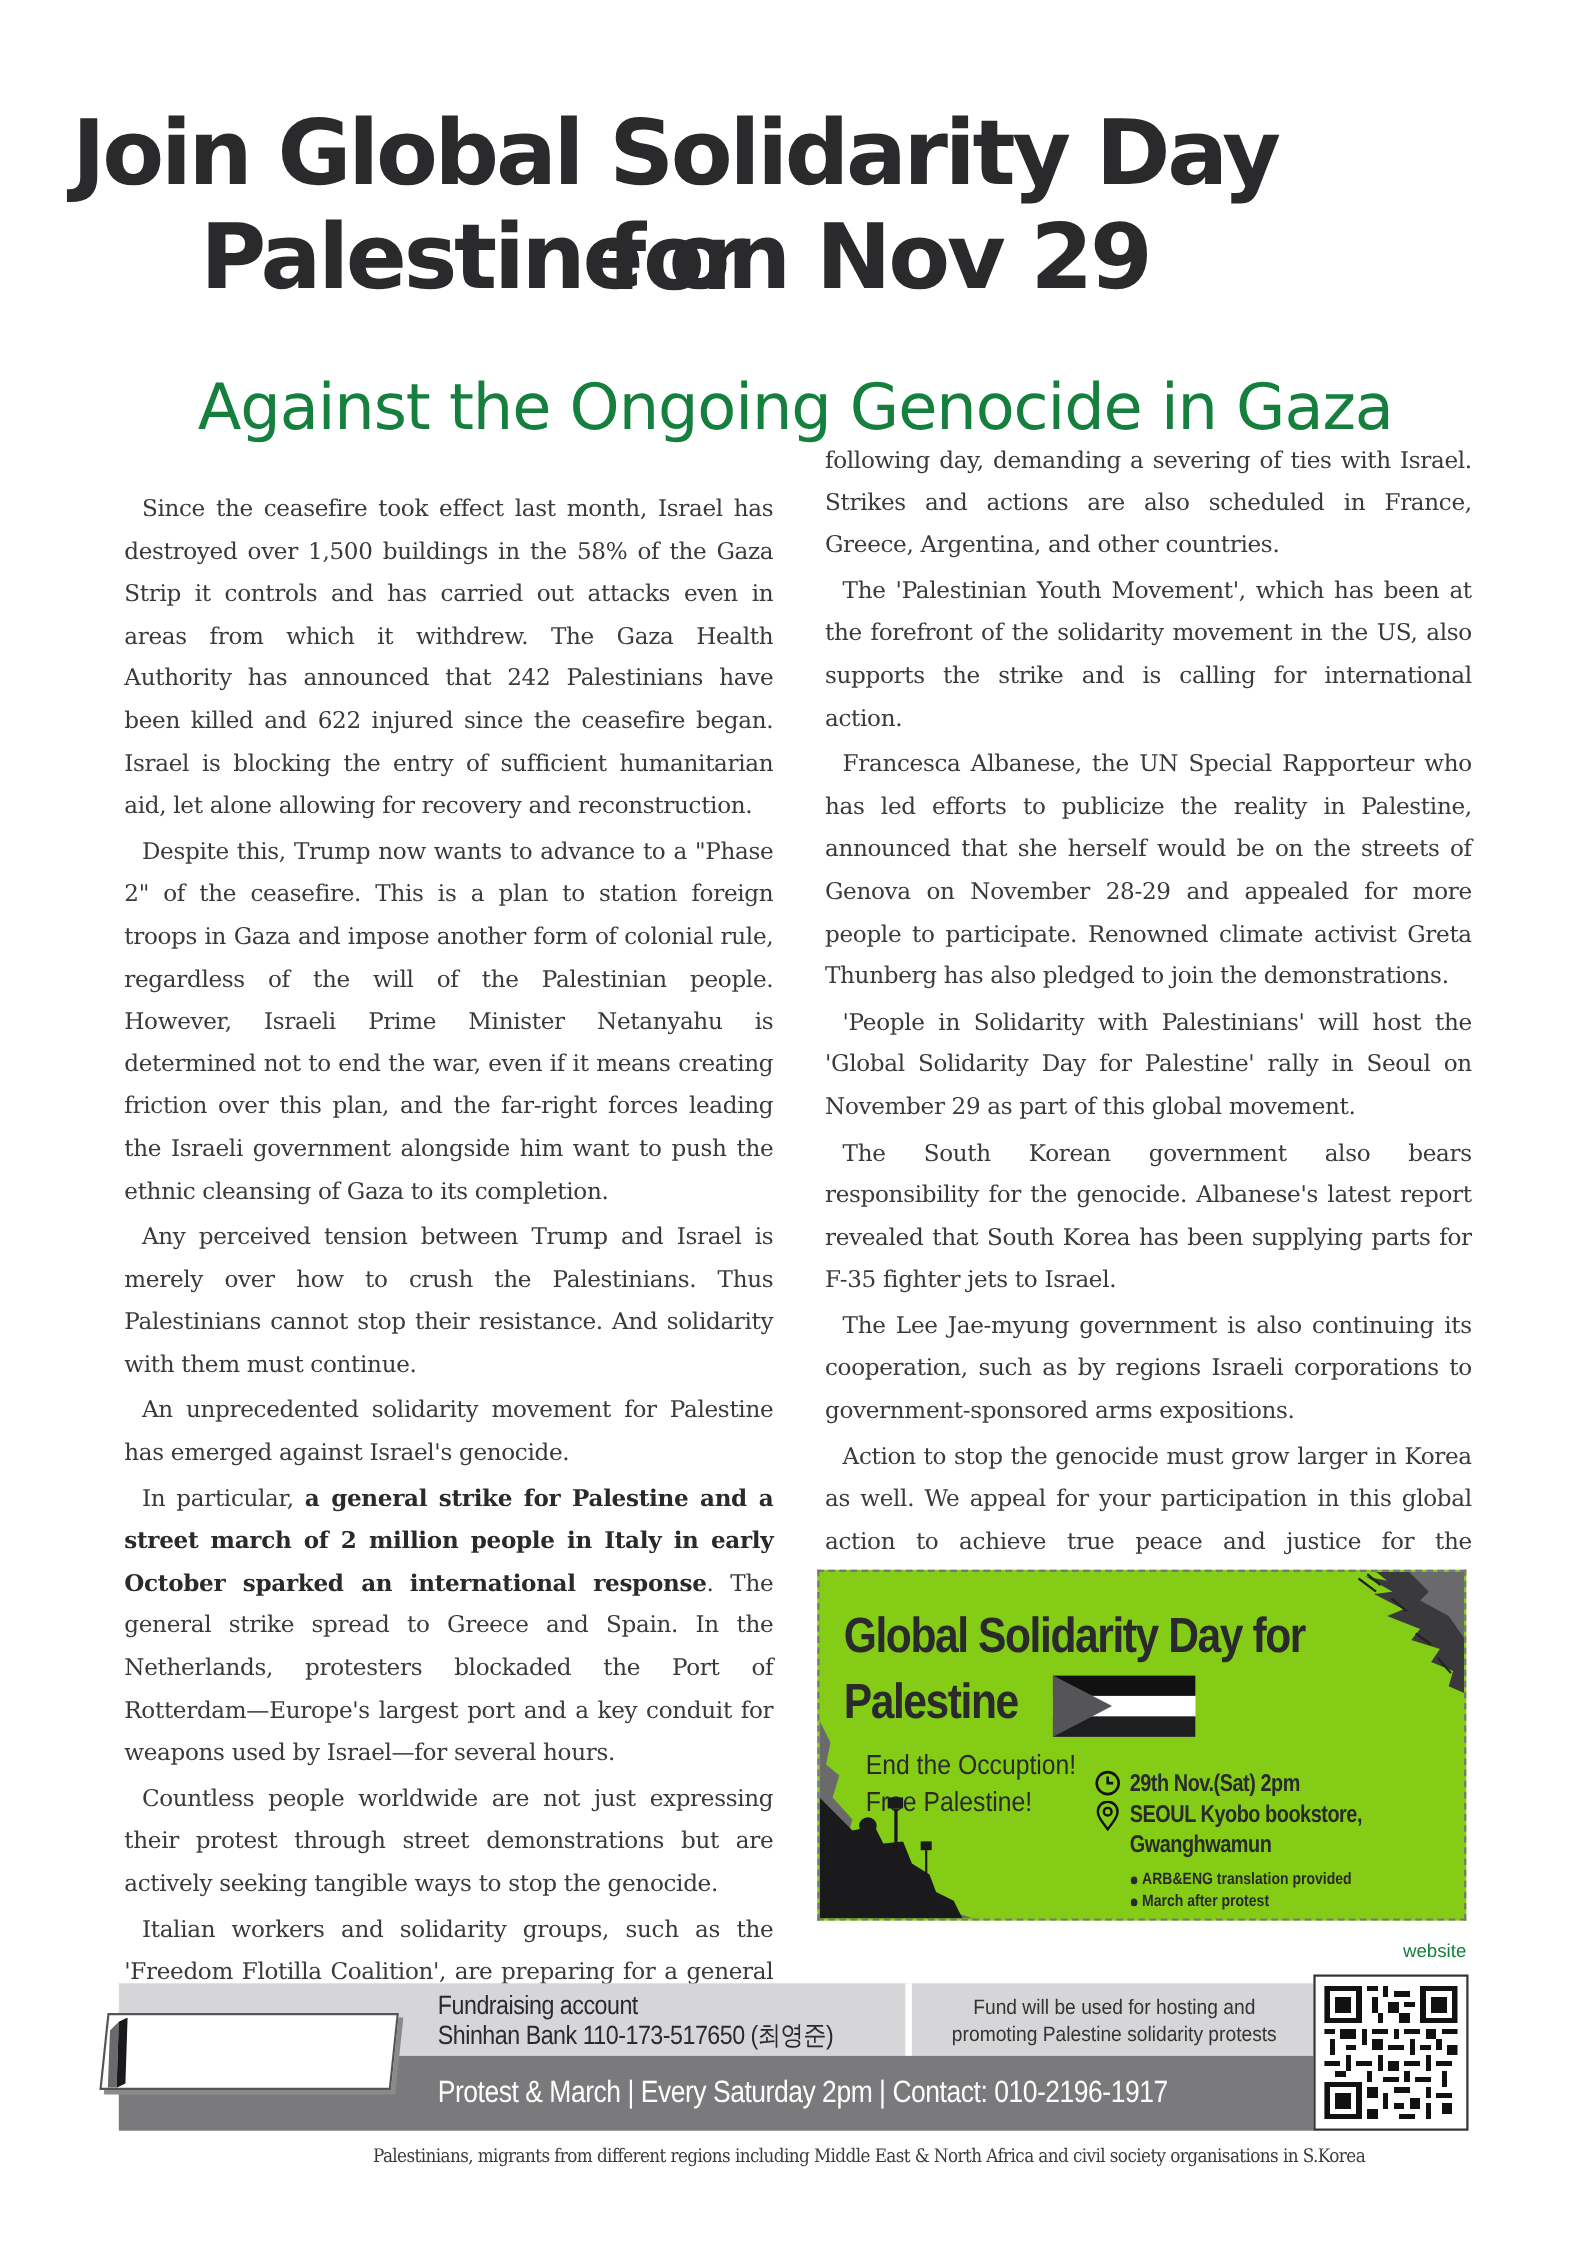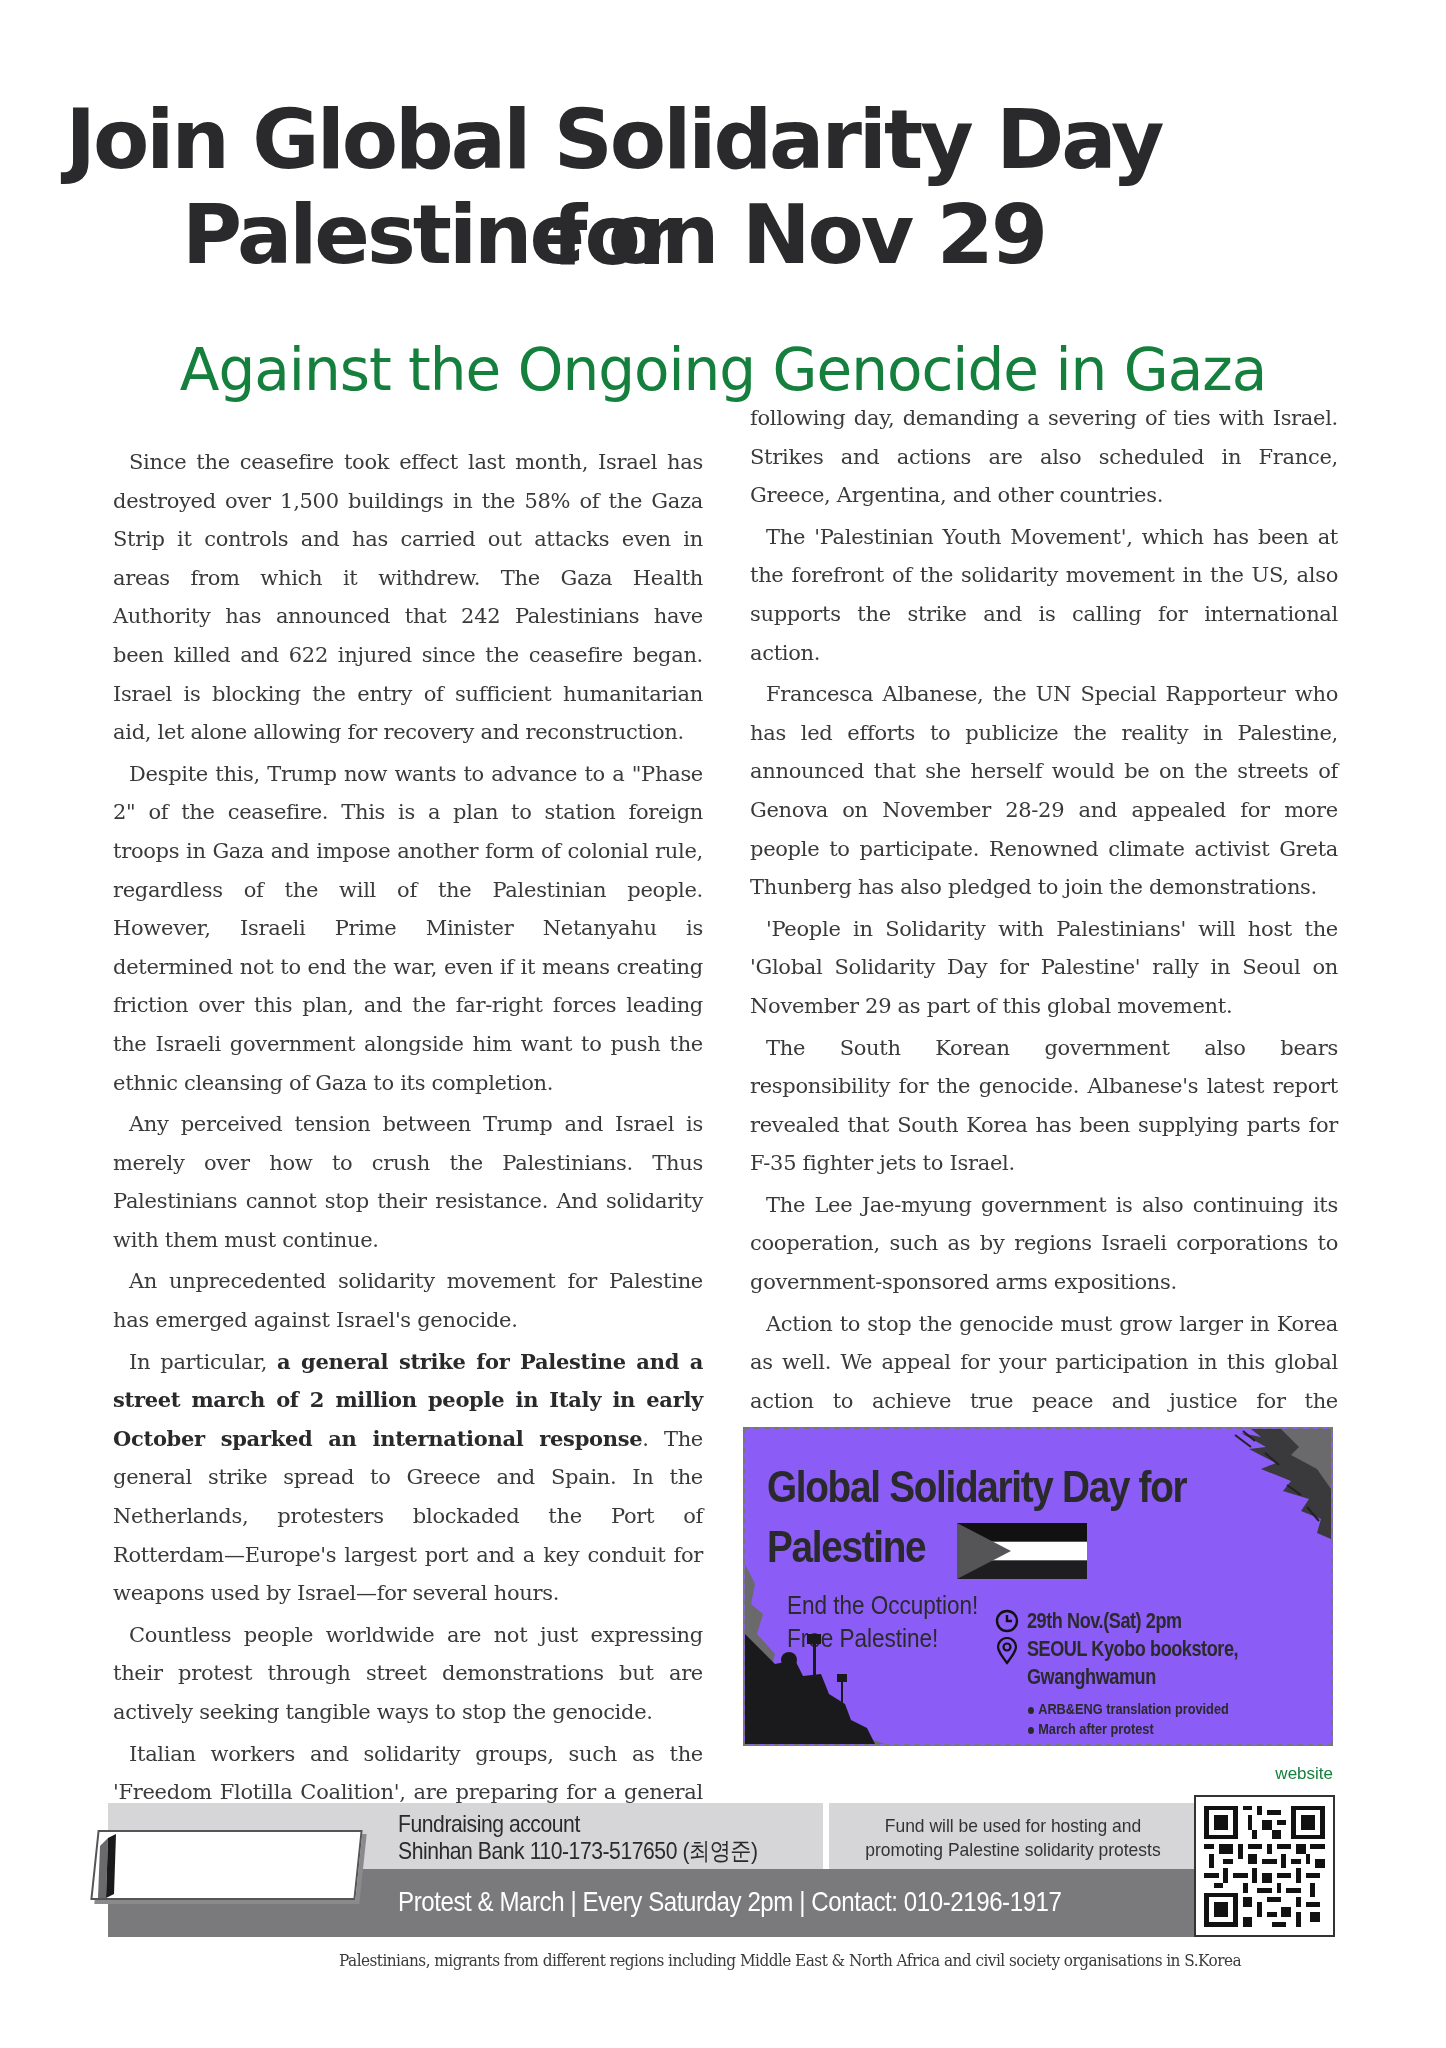--- a/index.html
+++ b/index.html
@@ -26,21 +26,21 @@
   }
   #col-left { left: 113px; width: 590px; margin-top: 44px; }
   #col-right { left: 750px; width: 588px; }
   .col p { margin: 0 0 3px 0; text-indent: 16px; }
   .col p.cont { text-indent: 0; }
   .col b { font-weight: bold; color: #2a2a2c; }
 
   
   #event-box {
     position: absolute; left: 743px; top: 1427px; width: 590px; height: 319px;
-    border: 2px dashed #777; box-sizing: border-box; overflow: hidden; background: #8b5cf6;
+    border: 2px dashed #777; box-sizing: border-box; overflow: hidden; background: #84cc16;
   }
   #event-title {
     position: absolute; left: 22px; top: 28px; width: 560px;
     font-family: "Liberation Sans", sans-serif; font-weight: bold; font-size: 45px;
     line-height: 60px; color: #2a2a2c; letter-spacing: -1.5px;
     transform: scaleX(0.86); transform-origin: left top;
   }
   #flag { position: absolute; left: 212px; top: 94px; width: 130px; height: 56px; }
   #event-slogan {
     position: absolute; left: 42px; top: 160px;

